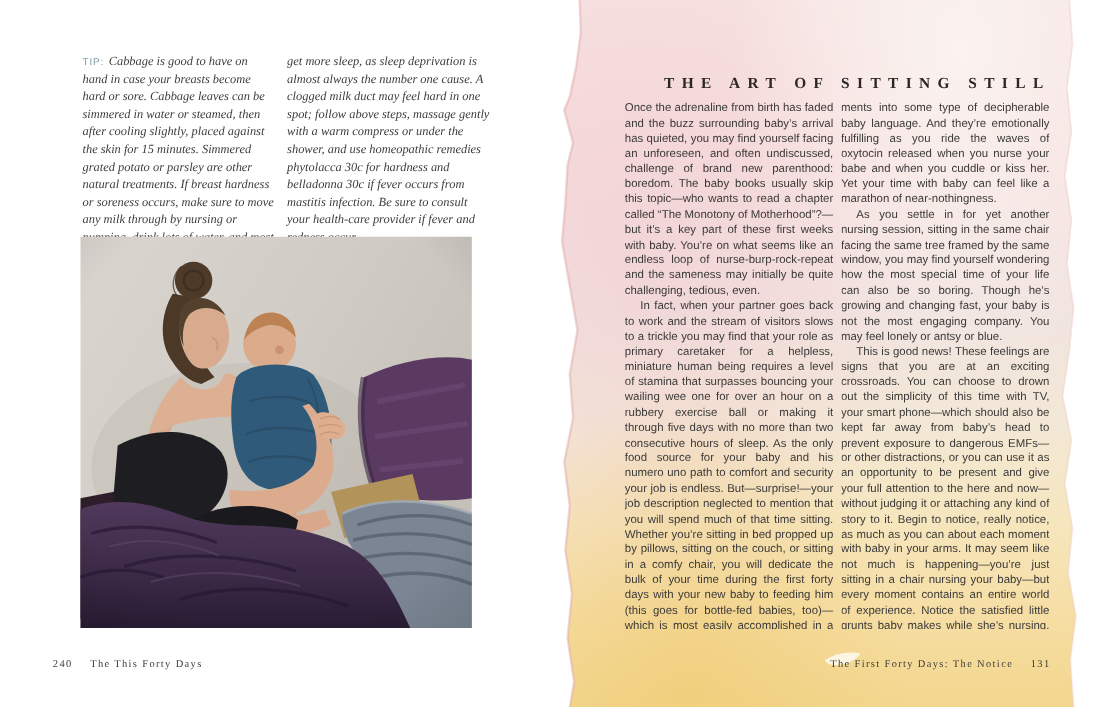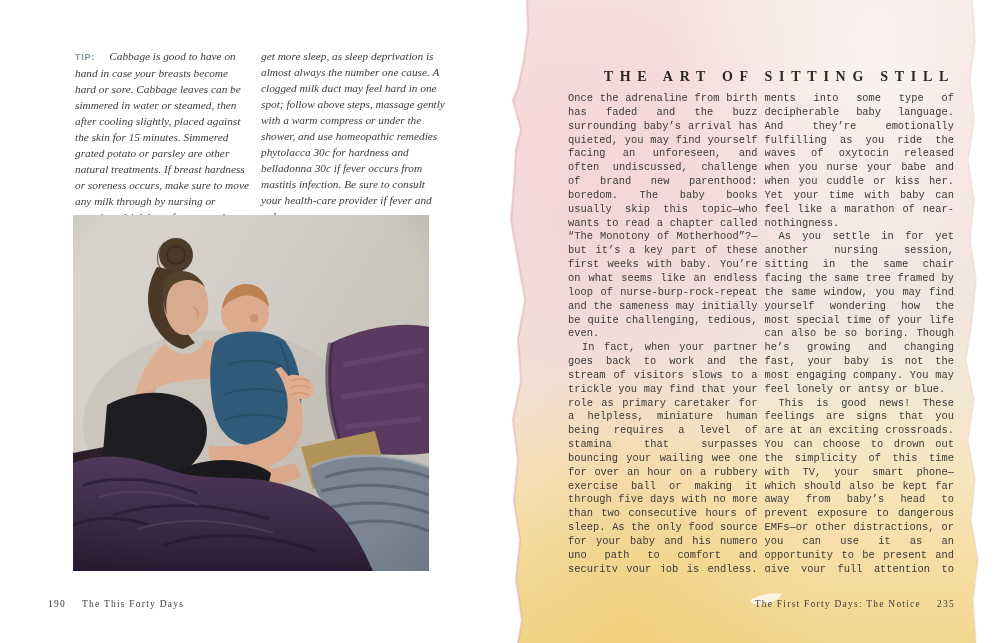--- a/index.html
+++ b/index.html
@@ -16,23 +16,23 @@
     position:absolute;left:75px;top:48px;width:372px;
     display:flex;gap:12px;
     font-family:"Liberation Serif", serif;
     font-style:italic;
     font-size:11.3px;line-height:16px;color:#3d3c3a;
   }
   .tip-col1{width:174px;}
   .tip-col2{width:186px;}
   .tip-label{
     font-family:"Liberation Sans", sans-serif;
-    font-style:normal;font-weight:bold;
+    font-style:normal;font-weight:normal;
     font-size:9px;letter-spacing:.09em;
-    color:#7b9ba3;padding-right:14px;
+    color:#7b9ba3;padding-right:4px;
   }
   .photo{
     position:absolute;left:73px;top:215px;width:356px;height:356px;margin:0;
   }
   .photo svg{display:block;width:100%;height:100%;}
   .footer{
     position:absolute;
     font-family:"Liberation Serif", serif;
     font-size:9.5px;letter-spacing:.13em;color:#3e3c3a;
     display:flex;gap:16px;align-items:baseline;
@@ -48,21 +48,21 @@
     font-family:"Liberation Serif", serif;
     font-weight:bold;font-size:14px;
     letter-spacing:.48em;text-indent:.48em;
     color:#2d2723;white-space:nowrap;
   }
   .columns{
     position:absolute;left:80px;top:92px;width:386px;height:480px;
     display:flex;gap:7px;
   }
   .col{flex:1 1 0;overflow:hidden;
-    font-family:Liberation Mono, monospace;
+    font-family:Liberation Sans, sans-serif;
     font-size:10.4px;line-height:13.85px;color:#3b3a39;
     text-align:justify;
   }
   .col p{margin:0;text-indent:14px;}
   .col p.first{text-indent:0;}
   .footer-right{right:45px;top:599px;}
 </style>
 </head>
 <body>
 
@@ -142,21 +142,21 @@
 
         <path d="M0,248 C32,236 62,242 94,254 C132,268 172,258 212,270 C244,280 270,286 300,356 L0,356 Z" fill="url(#blanketg)"></path>
         <path d="M10,270 C50,258 90,266 124,278 M40,300 C90,284 150,290 196,304 M90,330 C140,314 200,320 244,336 M0,310 C24,300 52,302 76,310" stroke="#231531" stroke-width="3" fill="none" opacity="0.6"></path>
         <path d="M26,282 C60,272 96,278 126,290 M64,314 C110,300 160,306 200,318" stroke="#5f4a6b" stroke-width="2" fill="none" opacity="0.5"></path>
 
         <rect x="0" y="0" width="356" height="356" fill="url(#vign)"></rect>
       </svg>
     </figure>
 
     <footer class="footer footer-left">
-      <span>190</span>
+      <span>240</span>
       <span>The This Forty Days</span>
     </footer>
   </section>
 
   <section class="page-right">
 
     <svg class="wash" viewBox="0 0 512 643" preserveAspectRatio="none">
       <defs>
         <path id="pageShape" d="M39,0 L484,0 L487,40 L482,80 L486,120 L480,160 L486,200 L482,240 L488,280 L484,320 L478,360 L486,400 L480,440 L487,480 L483,520 L490,560 L485,600 L488,643 L30,643 L34,620 L28,580 L32,540 L26,500 L30,460 L25,420 L33,380 L30,340 L37,300 L30,260 L23,220 L26,185 L28,150 L33,130 L25,100 L30,88 L36,60 L40,30 Z"></path>
         <linearGradient id="washg" x1="0" y1="0" x2="0" y2="1">
@@ -200,18 +200,18 @@
           </div>
         <div class="col">
             <p class="first">ments into some type of decipherable baby language. And they’re emotionally fulfilling as you ride the waves of oxytocin released when you nurse your babe and when you cuddle or kiss her. Yet your time with baby can feel like a marathon of near-nothingness.</p>
             <p>As you settle in for yet another nursing session, sitting in the same chair facing the same tree framed by the same window, you may find yourself wondering how the most special time of your life can also be so boring. Though he’s growing and changing fast, your baby is not the most engaging company. You may feel lonely or antsy or blue.</p>
             <p>This is good news! These feelings are signs that you are at an exciting crossroads. You can choose to drown out the simplicity of this time with TV, your smart phone—which should also be kept far away from baby’s head to prevent exposure to dangerous EMFs—or other distractions, or you can use it as an opportunity to be present and give your full attention to the here and now—without judging it or attaching any kind of story to it. Begin to notice, really notice, as much as you can about each moment with baby in your arms. It may seem like not much is happening—you’re just sitting in a chair nursing your baby—but every moment contains an entire world of experience. Notice the satisfied little grunts baby makes while she’s nursing. Notice the sound of the wind ruffling the leaves of the tree outside your window. Notice the dull ache in your lower back. Notice the sweetness you feel in your heart when baby plays with your hair or grasps onto your finger. These individual moments add up to a richer experience than you may have realized. Suddenly what seemed like</p>
           </div>
       </div>
 
       <footer class="footer footer-right">
         <span>The First Forty Days: The Notice</span>
-        <span>235</span>
+        <span>131</span>
       </footer>
     </div>
   </section>
 
 </div>
 
 </body></html>

